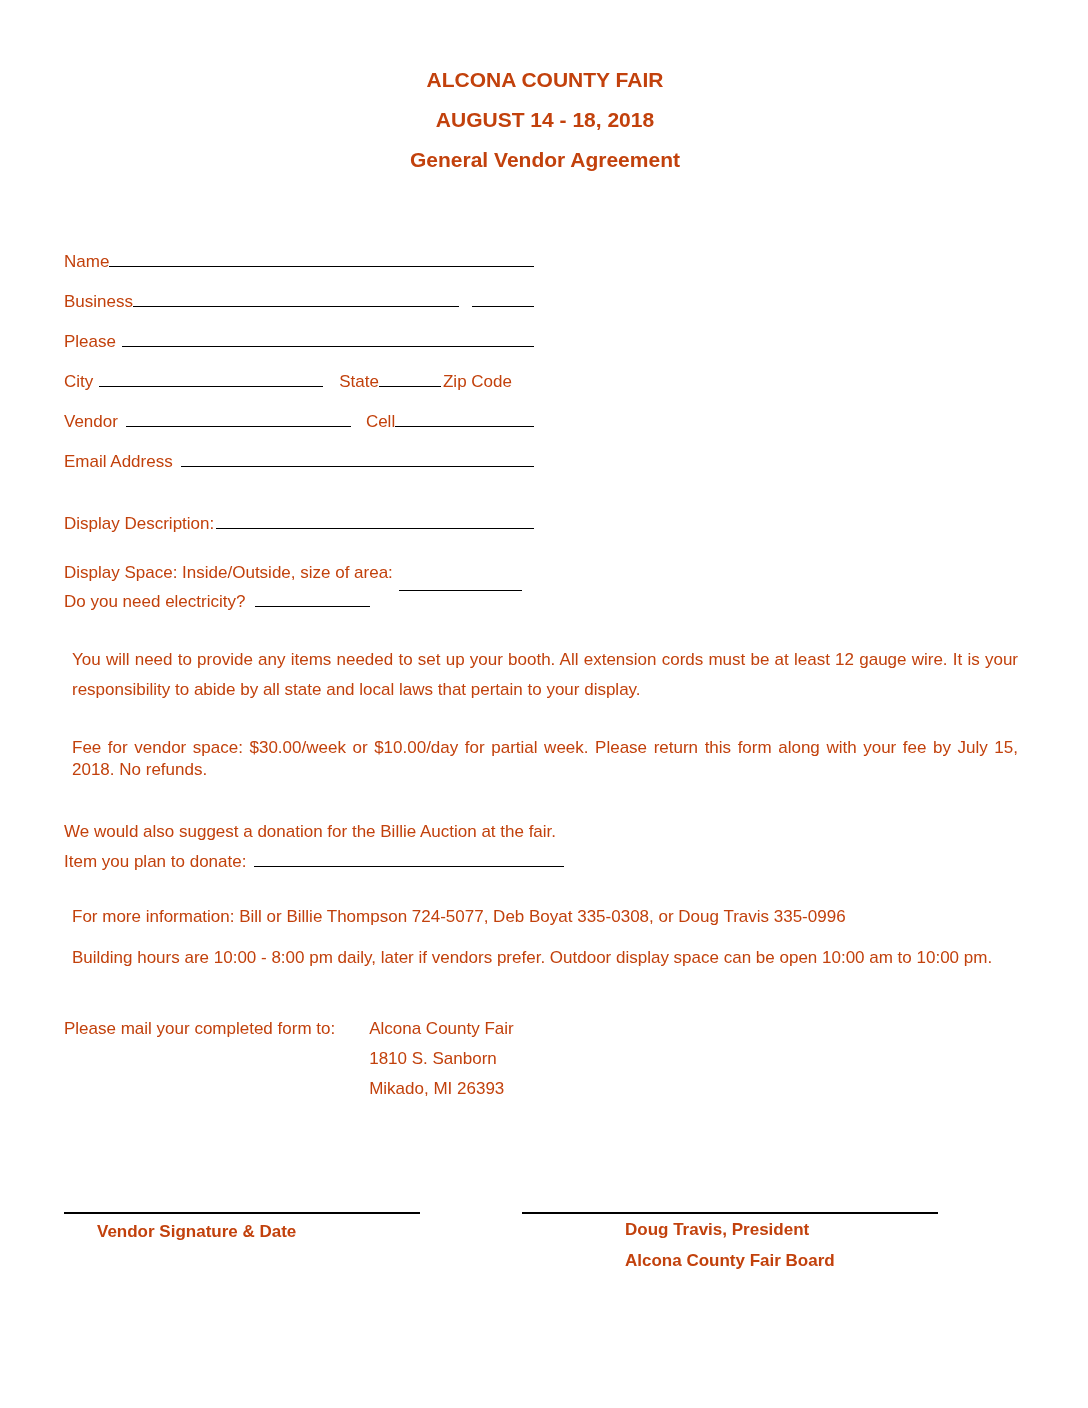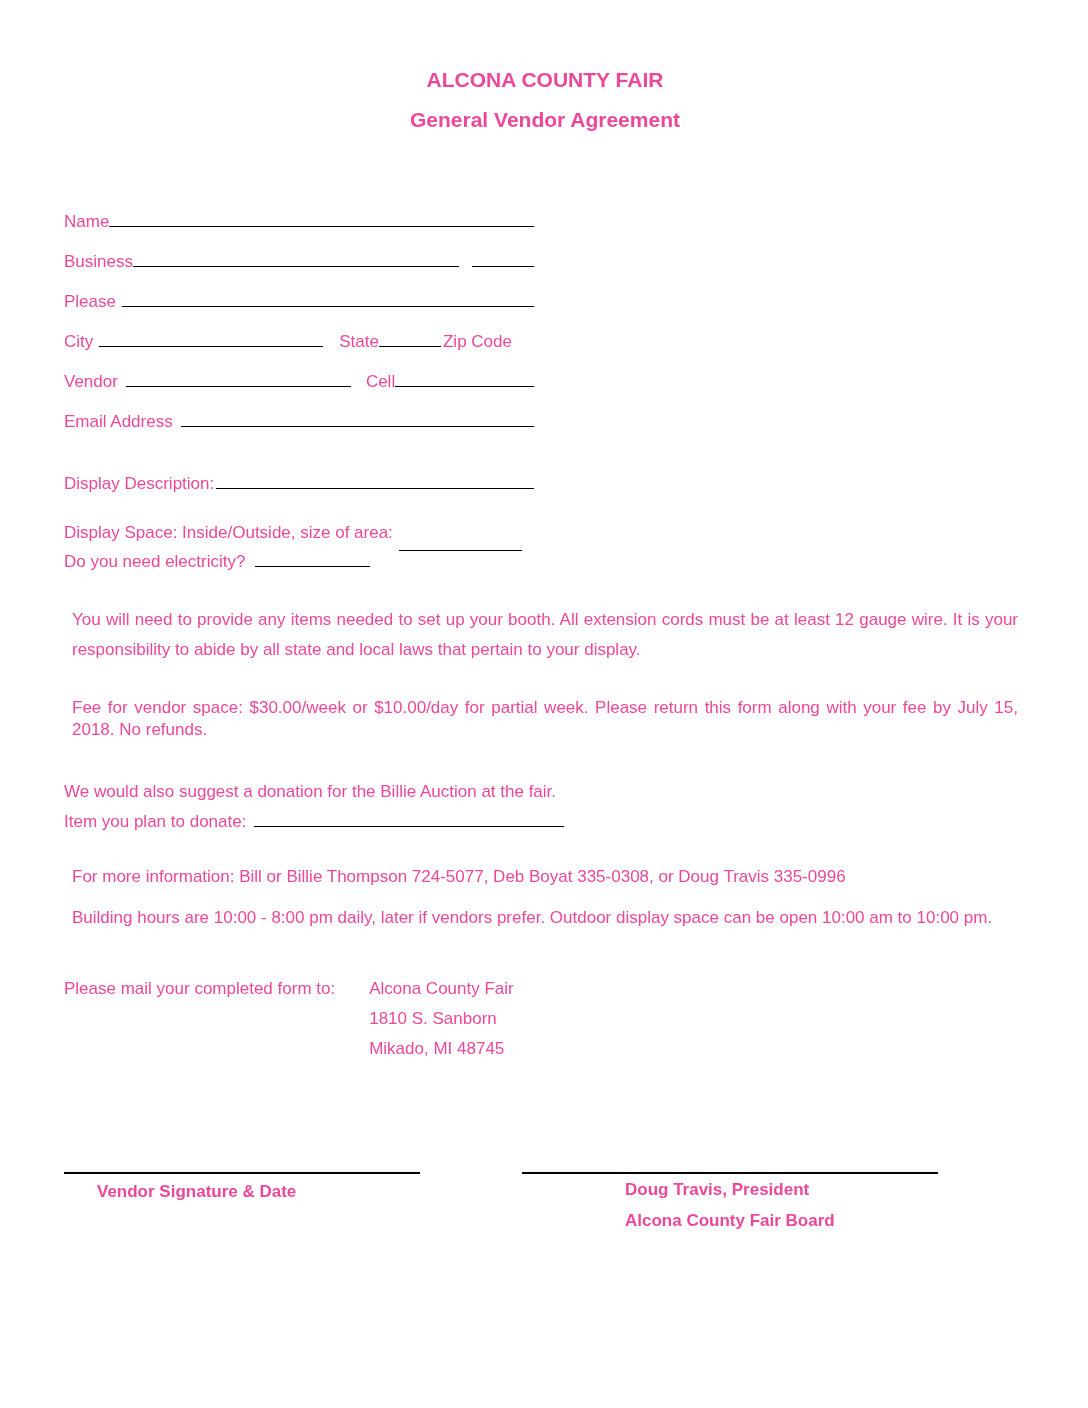--- a/index.html
+++ b/index.html
@@ -1,21 +1,21 @@
 <!DOCTYPE html>
 <html><head>
 <meta charset="utf-8">
 <style>
   html,body { margin:0; padding:0; background:#e8e8e8; }
   .page {
     position:relative;
     width:1088px; height:1408px;
     margin:0 auto;
     background:#ffffff;
-    color:#ec4899;
+    color:#c2410c;
     font-family:"Liberation Sans","DejaVu Sans",sans-serif;
     font-size:17px;
     box-sizing:border-box;
     padding:0 62px 0 64px;
     overflow:hidden;
   }
   
   .titles { padding-top:60px; text-align:center; }
   .title-line { font-size:21px; font-weight:bold; line-height:40px; }
   
@@ -49,20 +49,21 @@
   .sigcol-right .siglabel { padding-left:103px; line-height:31px; }
   .sigcol-right .siglabel:first-of-type { margin-top:6px; }
 </style>
 </head>
 <body>
 
 <div class="page">
 
   <div class="titles">
     <div class="title-line">ALCONA COUNTY FAIR</div>
+    <div class="title-line">AUGUST 14 - 18, 2018</div>
     <div class="title-line">General Vendor Agreement</div>
   </div>
 
   <div class="fields">
 
     <div class="frow">
       <span class="lbl">Name</span>
       <span class="fl grow"></span>
     </div>
 
@@ -128,21 +129,21 @@
 
   <p class="p-info">For more information: Bill or Billie Thompson 724-5077, Deb Boyat 335-0308, or Doug Travis 335-0996</p>
 
   <p class="p-hours">Building hours are 10:00 - 8:00 pm daily, later if vendors prefer. Outdoor display space can be open 10:00 am to 10:00 pm.</p>
 
   <div class="mailrow">
     <span class="mail-intro">Please mail your completed form to:</span>
     <div class="mailaddr">
       <div>Alcona County Fair</div>
       <div>1810 S. Sanborn</div>
-      <div>Mikado, MI 48745</div>
+      <div>Mikado, MI 26393</div>
     </div>
   </div>
 
   <div class="sigrow">
     <div class="sigcol-left">
       <div class="sigline"></div>
       <div class="siglabel">Vendor Signature &amp; Date</div>
     </div>
     <div class="sigcol-right">
       <div class="sigline"></div>

